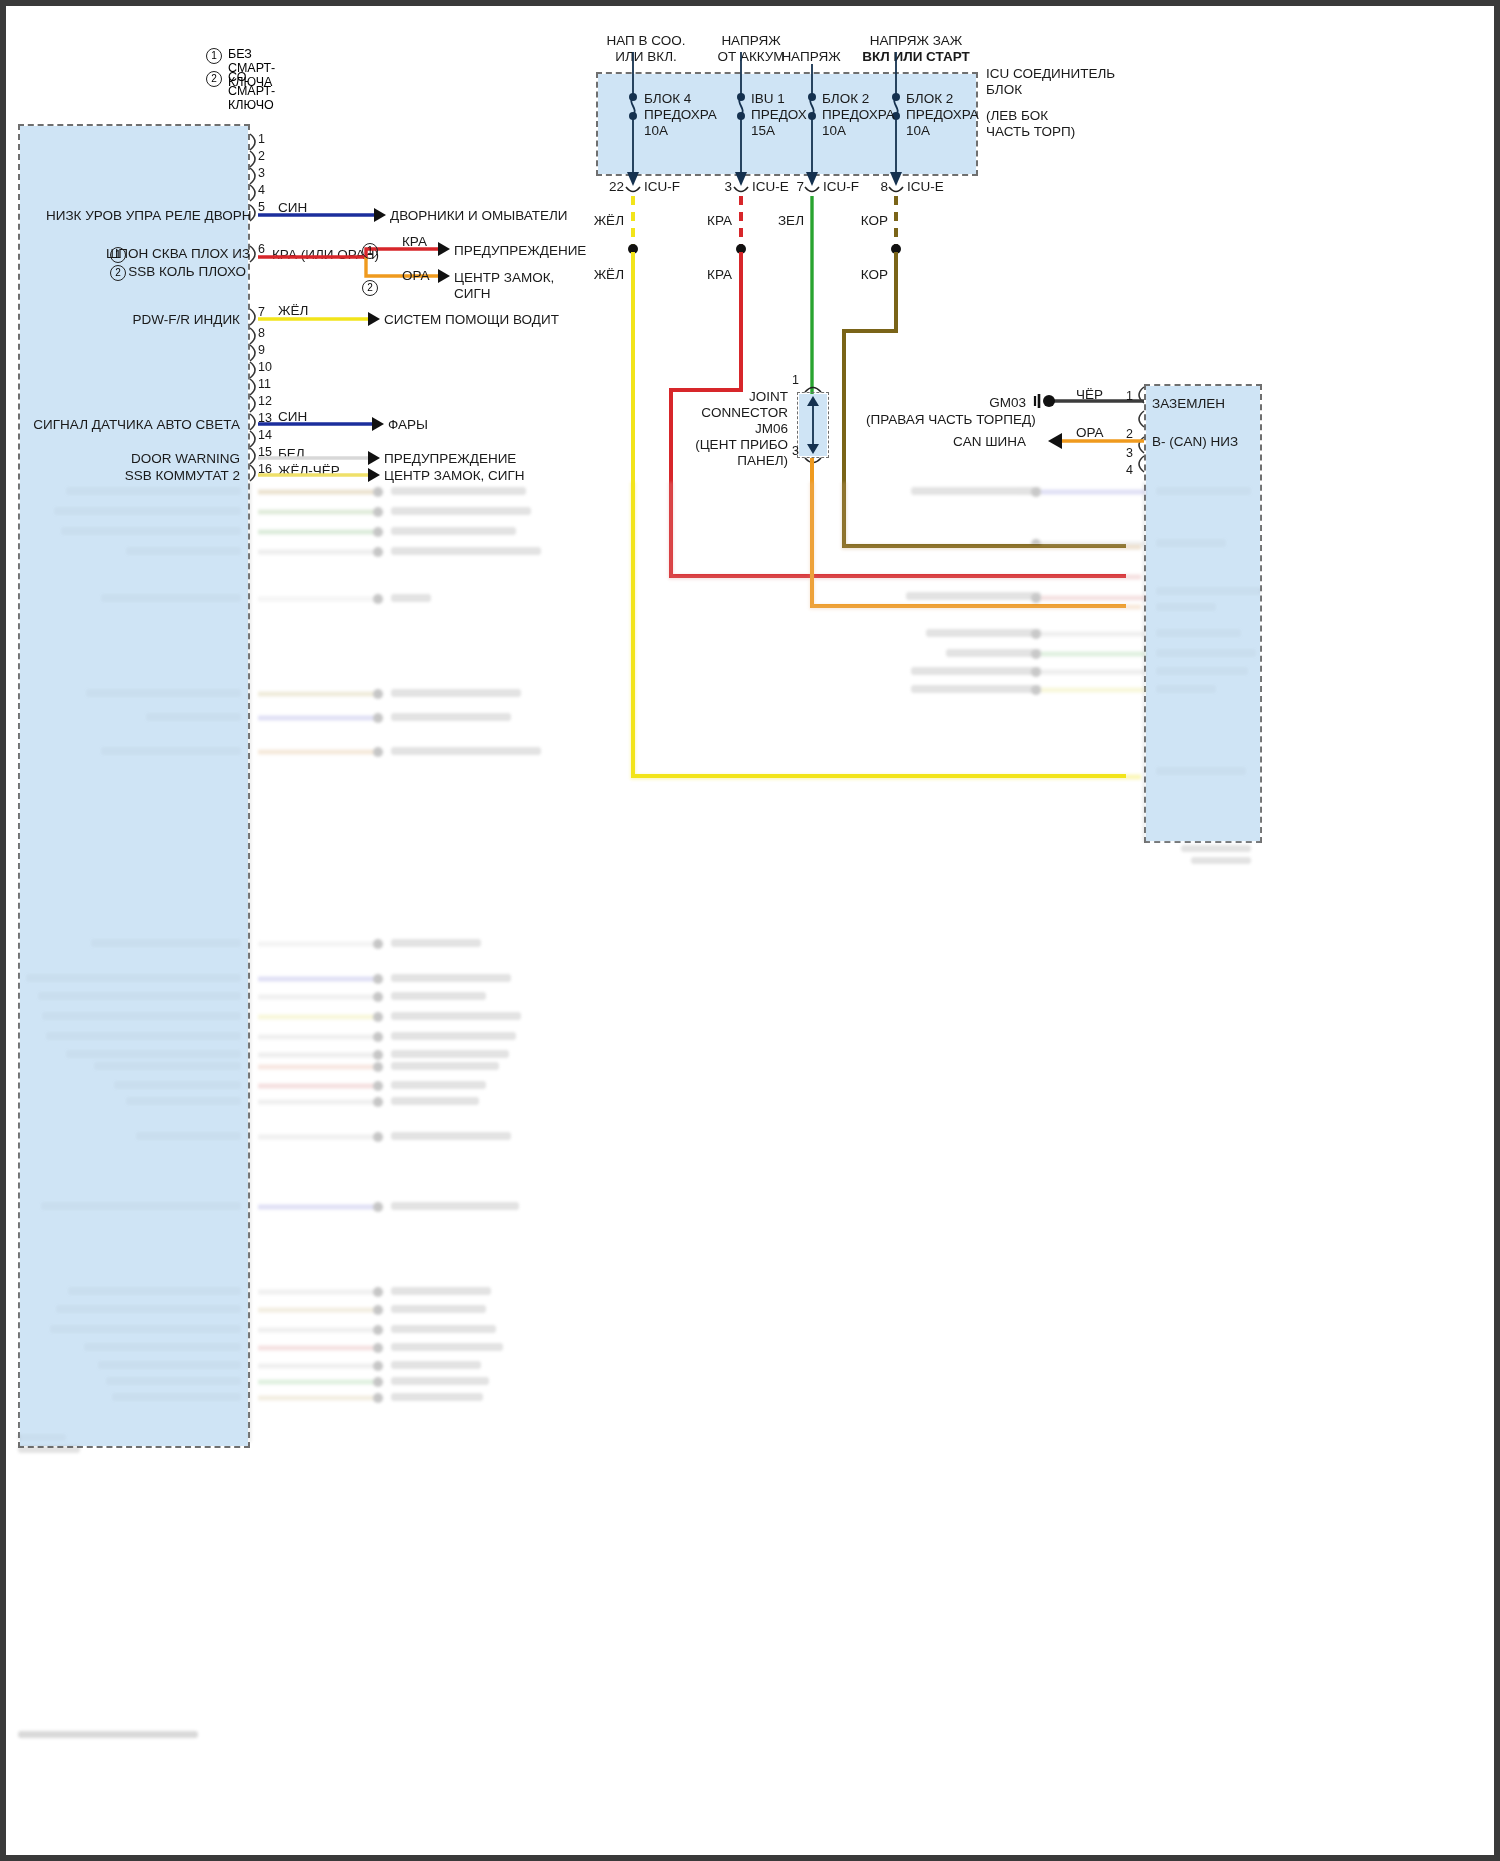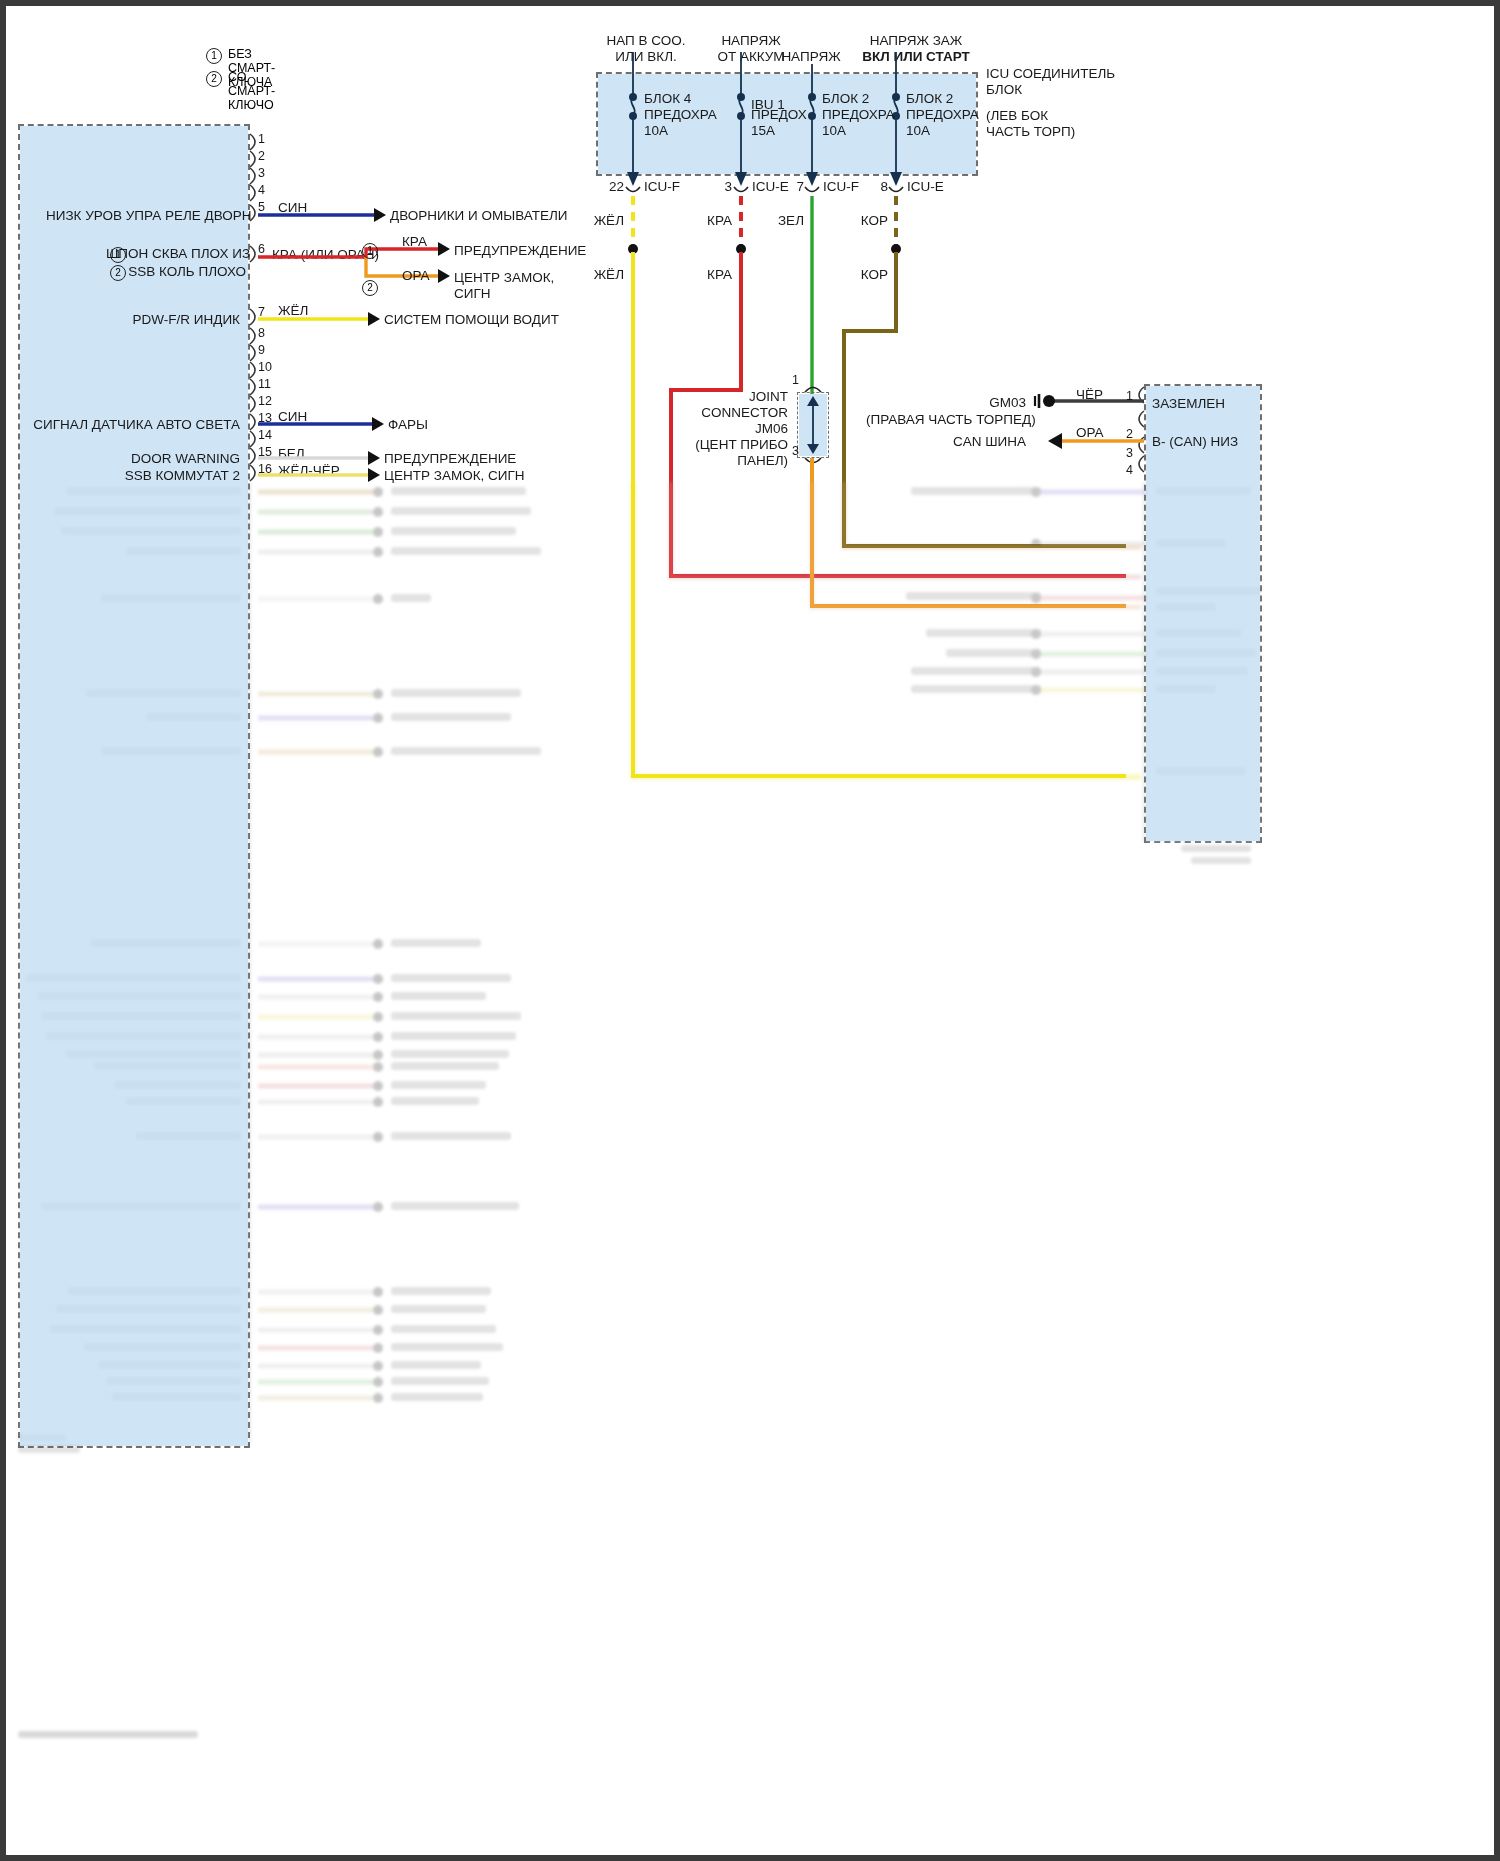--- a/index.html
+++ b/index.html
@@ -93,21 +93,21 @@
     <path d="M620,181 q7,9 14,0" stroke="#222" stroke-width="1.6" fill="none"></path>
     <path d="M728,181 q7,9 14,0" stroke="#222" stroke-width="1.6" fill="none"></path>
     <path d="M799,181 q7,9 14,0" stroke="#222" stroke-width="1.6" fill="none"></path>
     <path d="M883,181 q7,9 14,0" stroke="#222" stroke-width="1.6" fill="none"></path>
   </svg>
 
   <div class="txt" style="left:638px;top:85px;"><span>БЛОК 4</span></div>
   <div class="txt" style="left:638px;top:101px;"><span>ПРЕДОХРА</span></div>
   <div class="txt" style="left:638px;top:117px;"><span>10А</span></div>
 
-  <div class="txt" style="left:745px;top:85px;margin-top:6px;"><span>IBU 1</span></div>
+  <div class="txt" style="left:745px;top:85px;"><span>IBU 1</span></div>
   <div class="txt" style="left:745px;top:101px;"><span>ПРЕДОХ</span></div>
   <div class="txt" style="left:745px;top:117px;"><span>15А</span></div>
 
   <div class="txt" style="left:816px;top:85px;"><span>БЛОК 2</span></div>
   <div class="txt" style="left:816px;top:101px;"><span>ПРЕДОХРА</span></div>
   <div class="txt" style="left:816px;top:117px;"><span>10А</span></div>
 
   <div class="txt" style="left:900px;top:85px;"><span>БЛОК 2</span></div>
   <div class="txt" style="left:900px;top:101px;"><span>ПРЕДОХРА</span></div>
   <div class="txt" style="left:900px;top:117px;"><span>10А</span></div>

